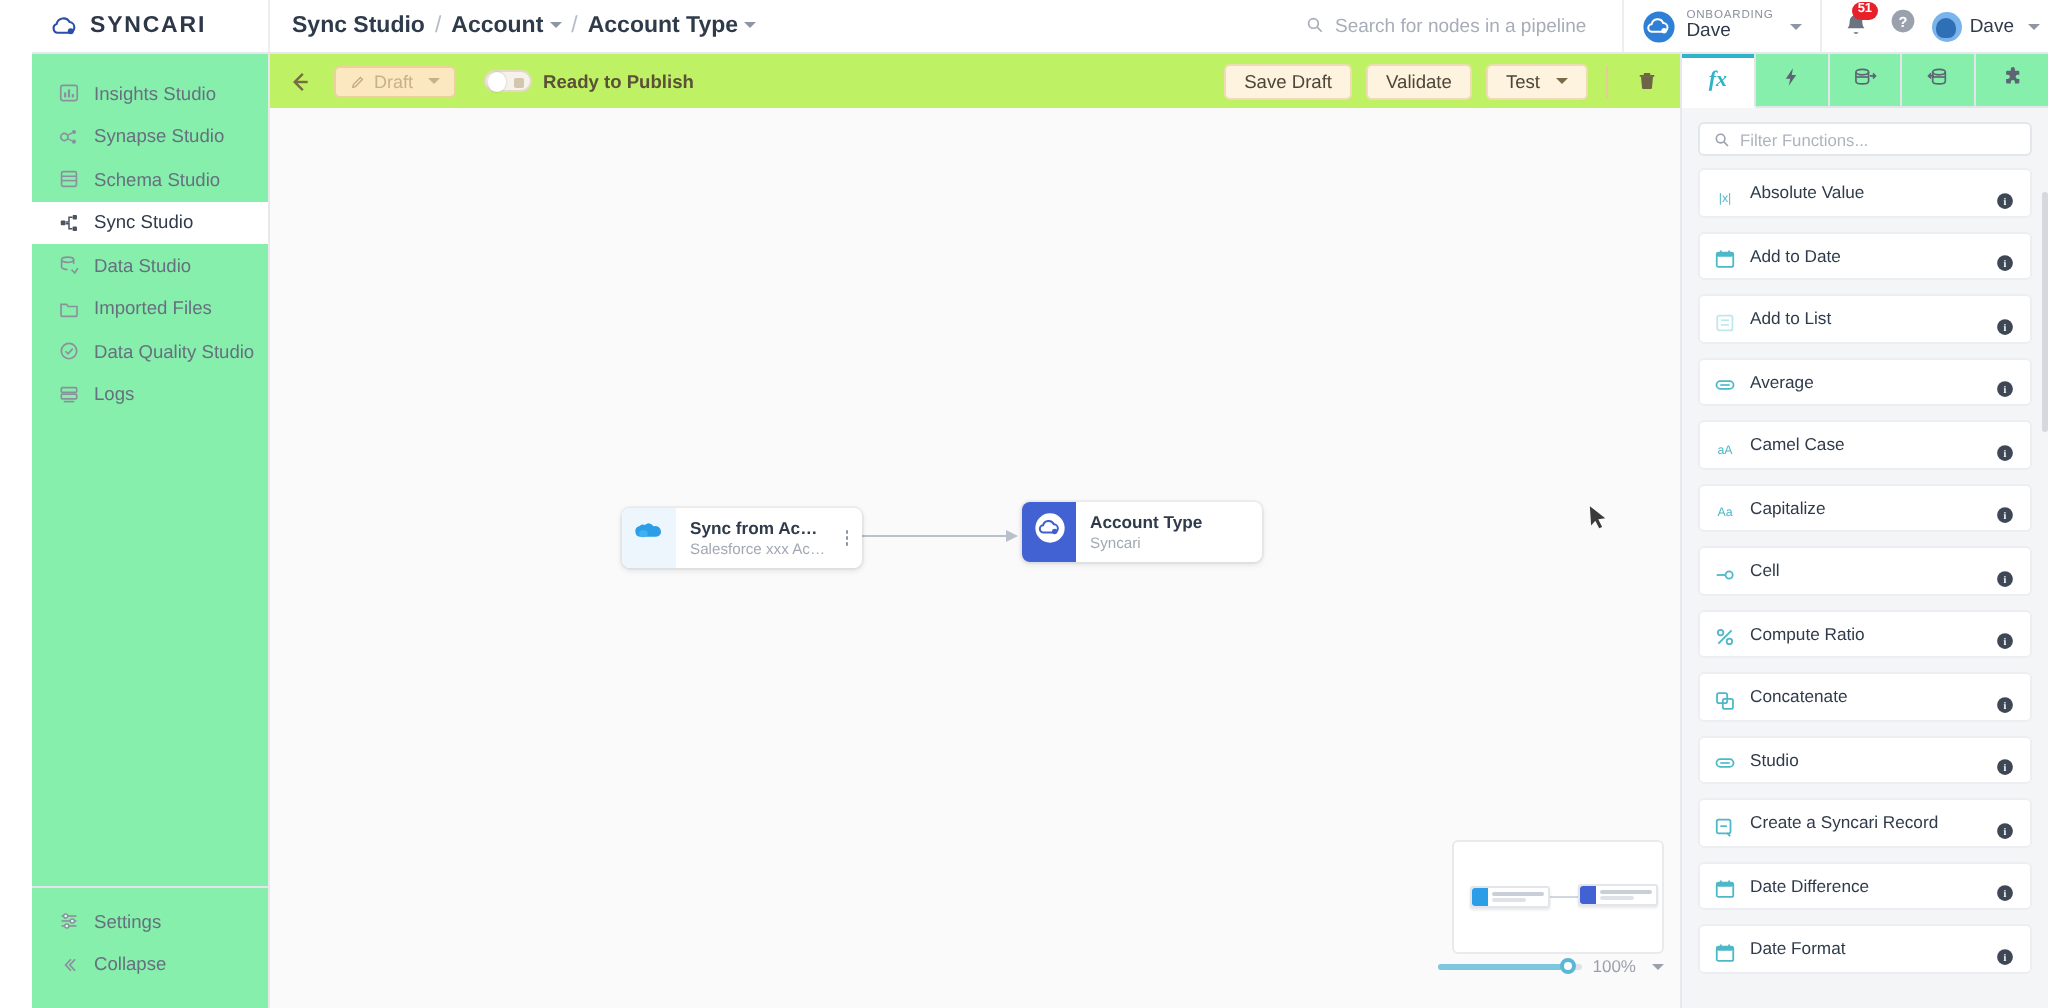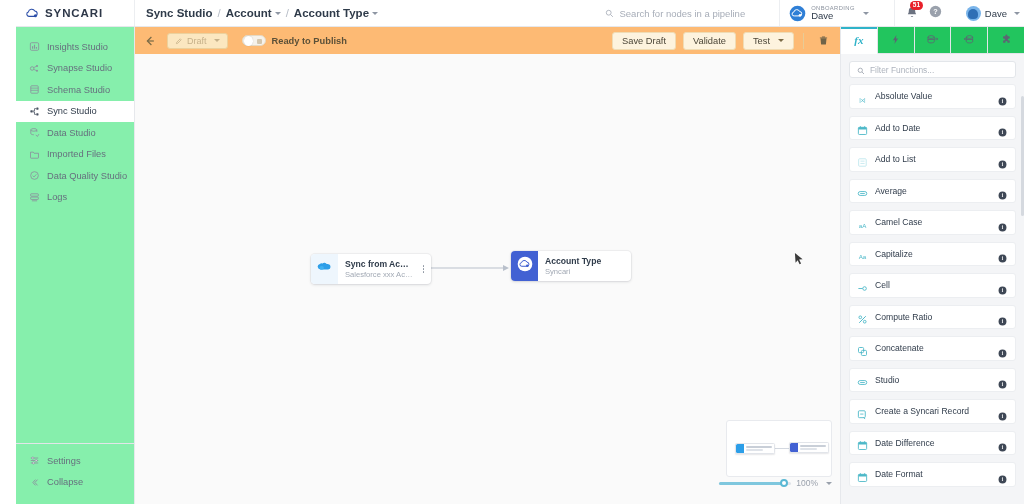--- a/index.html
+++ b/index.html
@@ -35,21 +35,21 @@
     padding-left: 11px; font-size: 11.5px; color: #2f3b4a; font-weight: bold;
   }
   .bc-item { white-space: nowrap; }
   .bc-sep { color: #b6bcc6; font-weight: normal; }
   .chev {
     display: inline-block; width: 0; height: 0; margin-left: 3px;
     border-left: 3px solid transparent; border-right: 3px solid transparent;
     border-top: 3.5px solid #8e96a3; vertical-align: middle;
   }
   .topbar-right {
-    margin-left: auto; display: flex; align-items: center; height: 100%; gap: 16px;
+    margin-left: auto; display: flex; align-items: center; height: 100%;
   }
   .global-search {
     display: flex; align-items: center; gap: 5px;
     padding-right: 18px;
   }
   .global-search .gs-text { font-size: 9.5px; color: #a7adb8; }
   .acct-switch {
     display: flex; align-items: center; gap: 5px;
     padding: 0 9px; height: 100%;
     border-left: 1px solid #eceef1;
@@ -104,21 +104,21 @@
   .nav-icon { width: 11px; height: 11px; flex: 0 0 auto; display: block; }
   .nav-spacer { flex: 1; }
   .nav-divider { height: 1px; background: #e3e5e9; margin: 0 0 6px 0; }
   .nav-bottom { padding-bottom: 11px; }
 
   
   .main { flex: 1; display: flex; flex-direction: column; min-width: 0; position: relative; }
 
   .toolbar {
     height: 27px; min-height: 27px;
-    background: #fdba74;
+    background: #bef264;
     display: flex; align-items: center;
     padding: 0 6px 0 8px;
     position: relative; z-index: 20;
   }
   .back-arrow { width: 14px; height: 14px; margin-right: 10px; cursor: pointer; }
   .draft-btn {
     display: flex; align-items: center; gap: 4px;
     background: #fbe7c0; border: 1px solid #ecd19c; border-radius: 3px;
     padding: 2px 7px; font-size: 9px; color: #c6b18a; cursor: pointer;
   }
@@ -222,21 +222,21 @@
   .zoom-val { font-size: 8.5px; color: #9aa1ac; }
 
   
   .rpanel {
     width: 184px; min-width: 184px;
     background: #f4f5f7;
     border-left: 1px solid #e6e8ec;
     display: flex; flex-direction: column;
     position: relative; z-index: 25;
   }
-  .rtabs { display: flex; height: 27px; min-height: 27px; background: #22c55e; }
+  .rtabs { display: flex; height: 27px; min-height: 27px; background: #86efac; }
   .rtab {
     flex: 1; display: flex; align-items: center; justify-content: center;
     border-right: 1px solid #e2e5ea; border-bottom: 1px solid #e2e5ea;
     cursor: pointer; position: relative;
   }
   .rtab:last-child { border-right: none; }
   .rtab.active {
     background: #ffffff; border-bottom-color: transparent;
   }
   .rtab.active::before {

